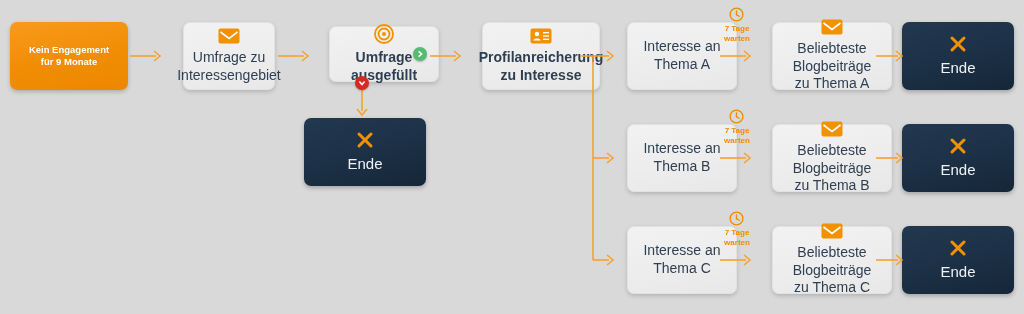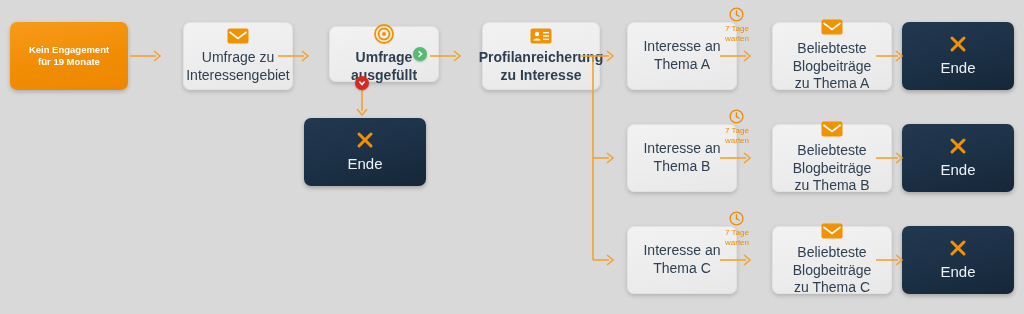--- a/index.html
+++ b/index.html
@@ -83,48 +83,48 @@
   
   .arrow {
     position: absolute;
     z-index: 2;
   }
 
   .wait-label {
     position: absolute;
     color: #f08a00;
     font-size: 8px;
-    font-weight: normal;
+    font-weight: bold;
     line-height: 1.2;
     text-align: center;
     white-space: pre-line;
     z-index: 3;
   }
   .clock {
     position: absolute;
     z-index: 3;
     line-height: 0;
   }
 </style>
 </head>
 <body>
 
 <div id="canvas">
 
   <div class="node node-orange" style="left:10px; top:22px; width:118px; height:68px;">
     <div class="node-label">Kein Engagement
-für 19 Monate</div>
+für 9 Monate</div>
   </div>
 
   <svg class="arrow" style="left:130px; top:49px;" width="34" height="14" viewBox="0 0 34 14">
     <line x1="0" y1="7" x2="26" y2="7" stroke="#f5a22e" stroke-width="1.6"></line>
     <polyline points="24,2 30,7 24,12" fill="none" stroke="#f5a22e" stroke-width="1.6"></polyline>
   </svg>
 
-  <div class="node node-light" style="left:164px; top:22px; width:110px; height:68px;">
+  <div class="node node-light" style="left:164px; top:22px; width:92px; height:68px;">
     <div class="node-icon">
       <svg width="22" height="16" viewBox="0 0 22 16">
         <rect x="0.5" y="0.5" width="21" height="15" rx="2" fill="#f39200"></rect>
         <polyline points="2.5,4 11,10.5 19.5,4" fill="none" stroke="#ffffff" stroke-width="1.6"></polyline>
       </svg>
     </div>
     <div class="node-label">Umfrage zu
 Interessengebiet</div>
   </div>
 

